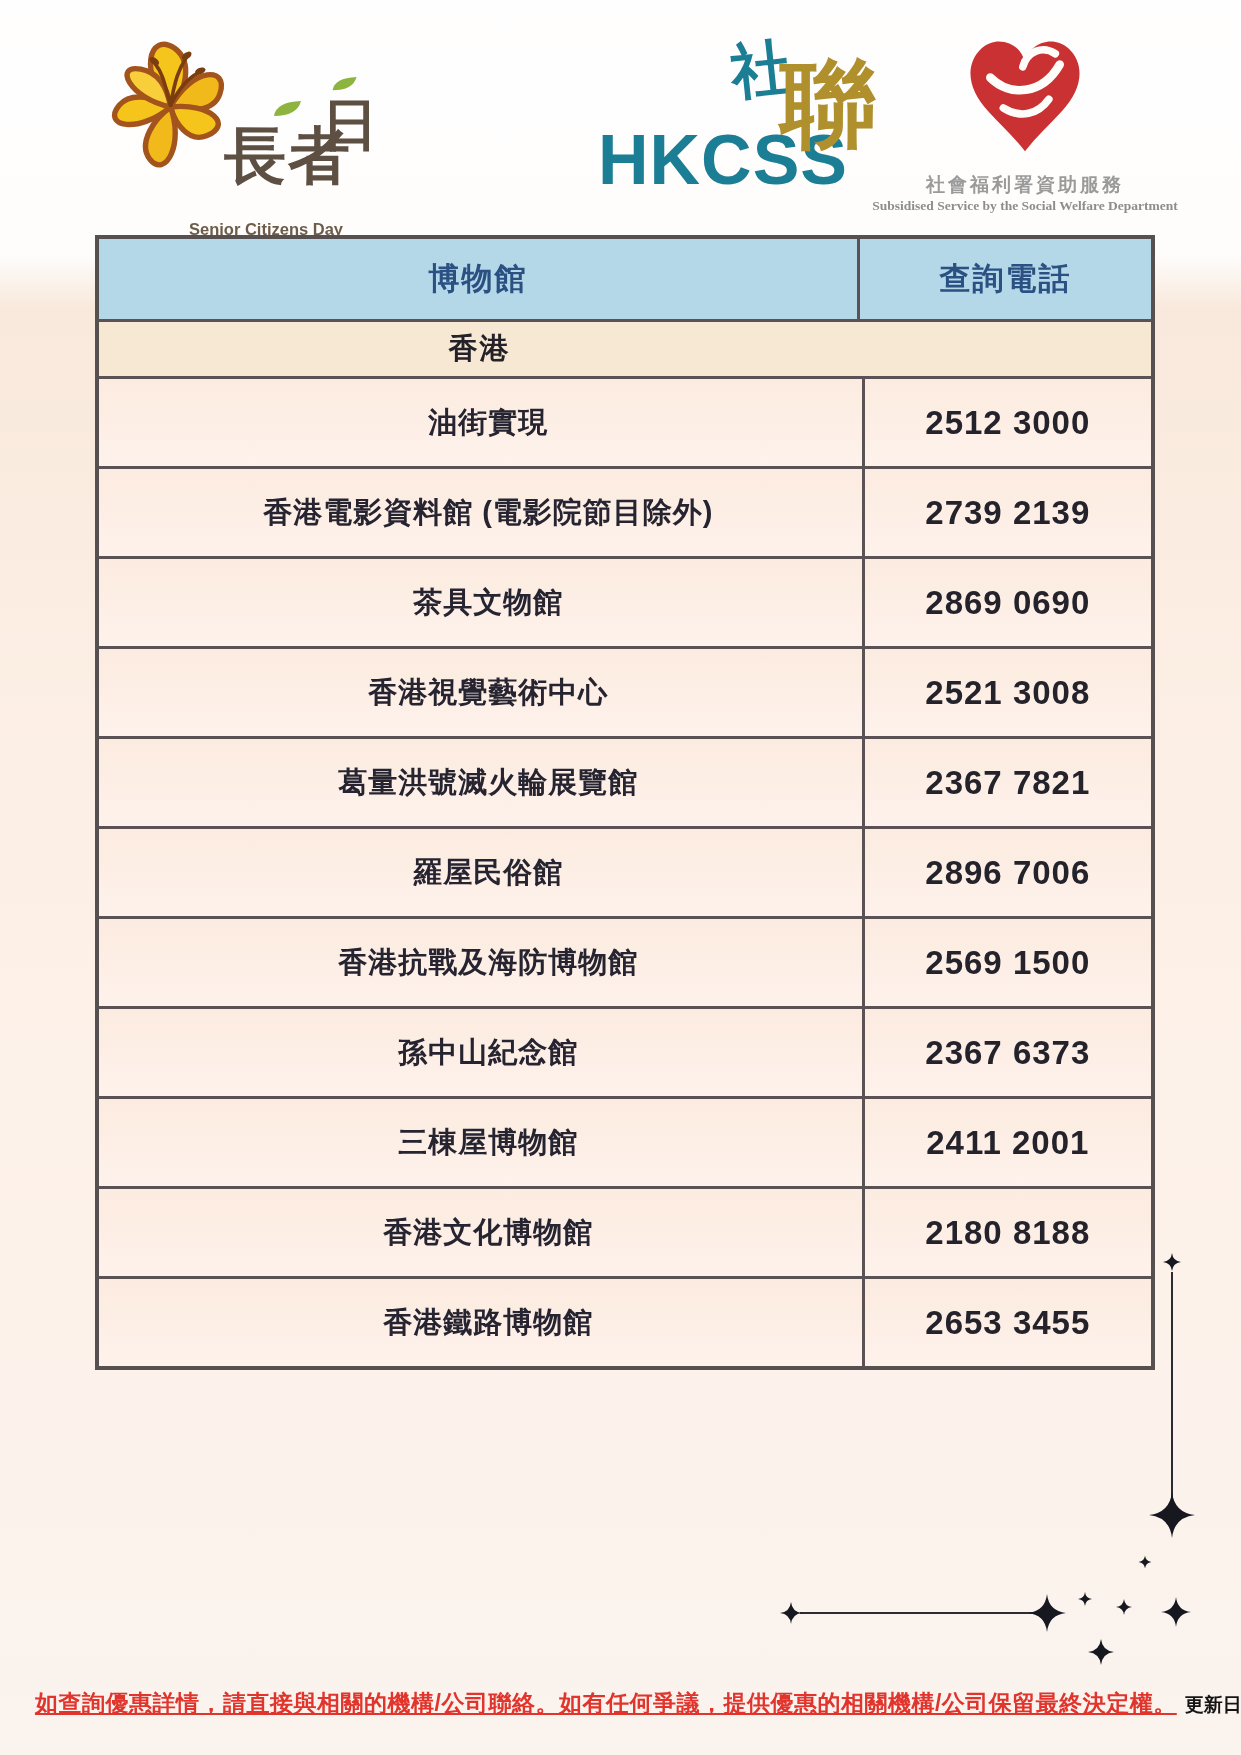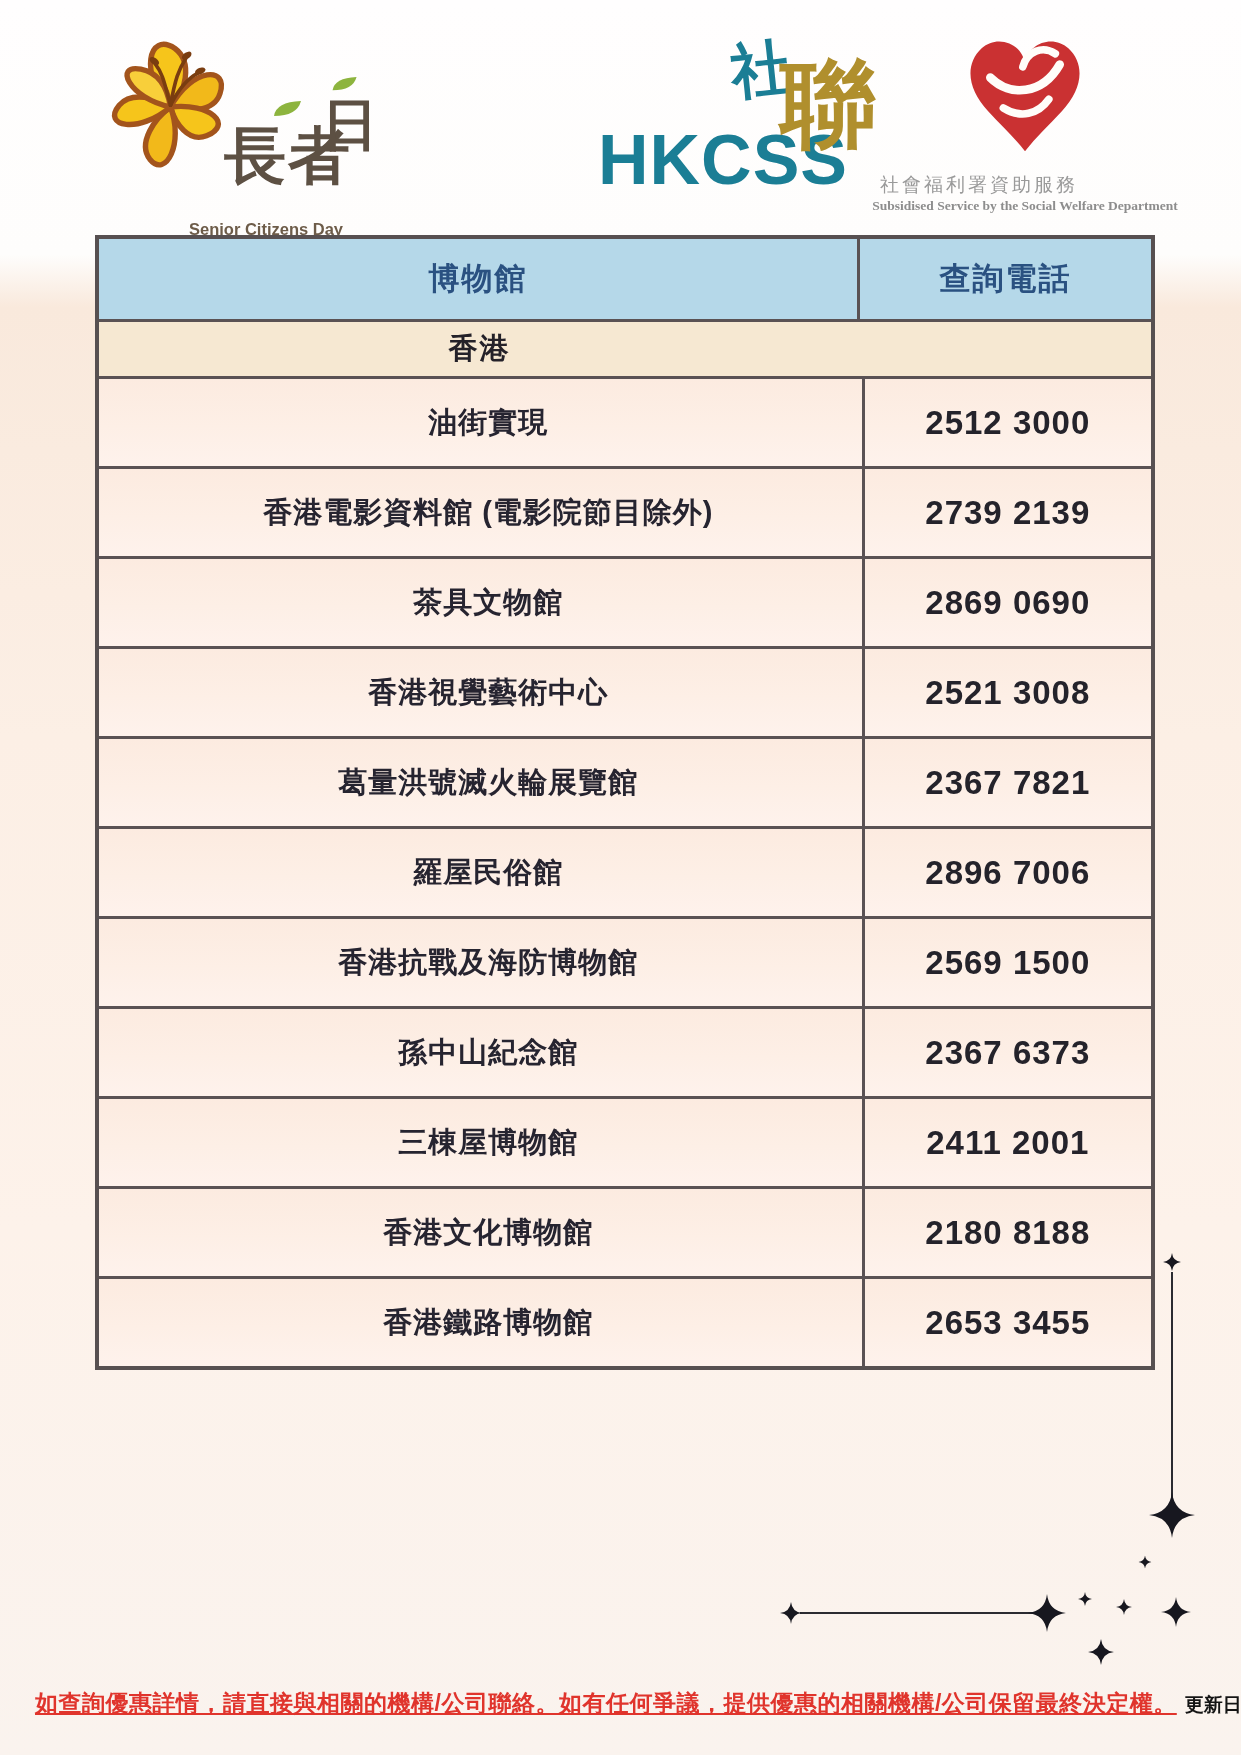--- a/index.html
+++ b/index.html
@@ -15,21 +15,21 @@
   .scd-zh{position:absolute;left:103px;top:88px;font-size:62px;font-weight:800;color:#5d5043;letter-spacing:2px;white-space:nowrap;margin-left:36px;}
   .scd-box{position:absolute;left:237px;top:62px;font-size:56px;font-weight:800;color:#5d5043;}
   .scd-en{position:absolute;left:104px;top:194px;font-size:16.5px;font-weight:700;color:#6d5c49;white-space:nowrap;}
   .leaf{position:absolute;}
   .logo-hkcss{position:absolute;left:598px;top:32px;width:290px;height:175px;}
   .hkcss-en{position:absolute;left:0px;top:88px;font-size:70px;font-weight:700;color:#1b7e95;letter-spacing:1px;}
   .hkcss-zh-top{position:absolute;left:133px;top:-2px;font-size:60px;font-weight:700;color:#1b7e95;transform:rotate(-6deg);}
   .hkcss-zh-bottom{position:absolute;left:182px;top:24px;font-size:96px;font-weight:800;color:#b08f2d;line-height:1;}
   .logo-swd{position:absolute;left:880px;top:26px;width:290px;height:190px;}
   .swd-heart{position:absolute;left:80px;top:0;}
-  .swd-zh{position:absolute;left:0;right:0;top:146px;text-align:left;font-size:19px;letter-spacing:3px;color:#9a9a9a;white-space:nowrap;}
+  .swd-zh{position:absolute;left:0;right:0;top:146px;text-align:center;font-size:19px;letter-spacing:3px;color:#9a9a9a;white-space:nowrap;font-weight:bold;}
   .swd-en{position:absolute;left:-12px;right:-12px;top:172px;text-align:center;font-size:13.5px;font-weight:700;color:#8d8d8d;font-family:"Liberation Serif","DejaVu Serif",serif;white-space:nowrap;}
   
   .museum-table{
     position:absolute;left:95px;top:235px;width:1060px;
     border:4px solid #575051;background:#fdeee4;
   }
   .t-row{display:flex;align-items:stretch;}
   .t-row + .t-row{border-top:3px solid #5a5254;}
   .cell{display:flex;align-items:center;justify-content:center;}
   .cell.name{width:72.36%;border-right:3px solid #5a5254;}

